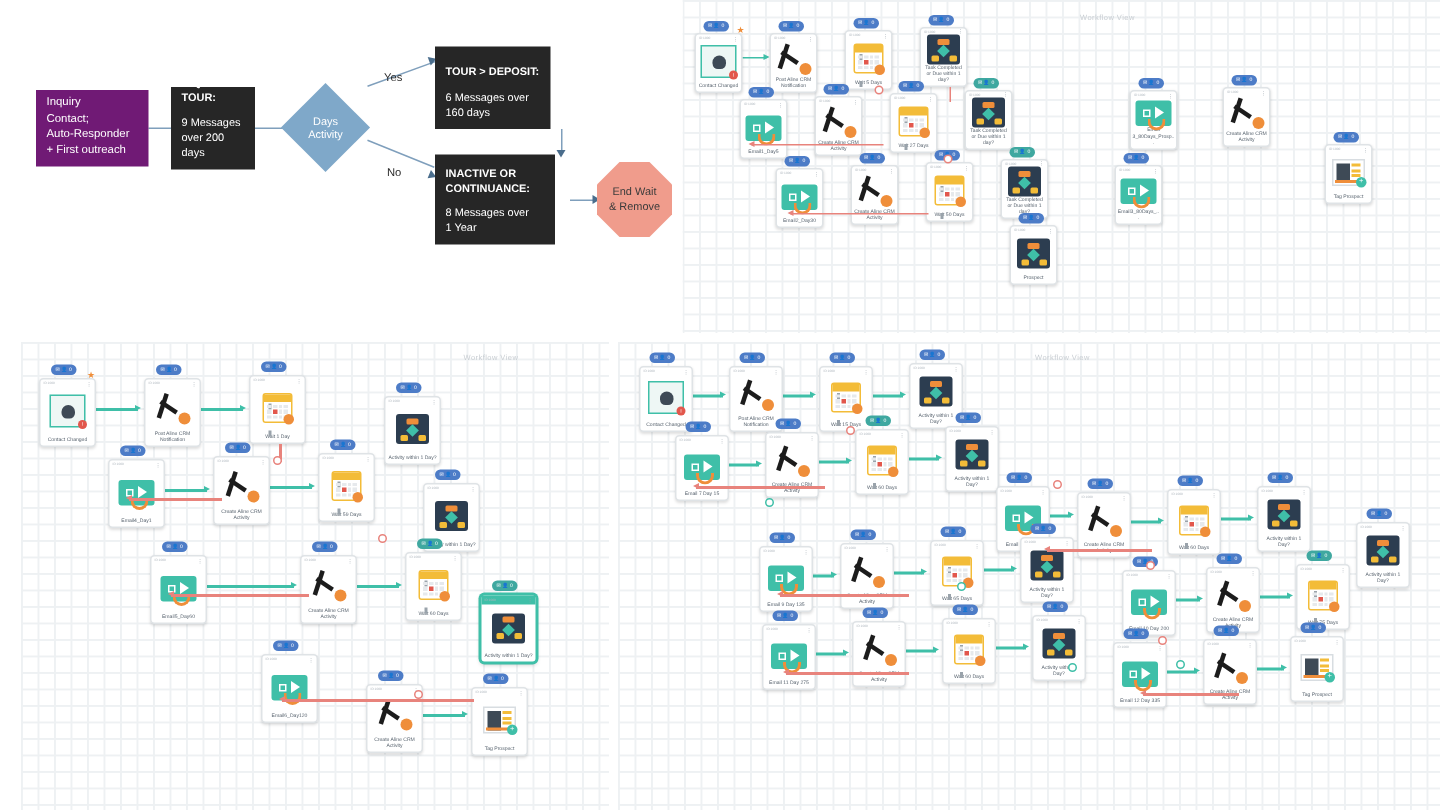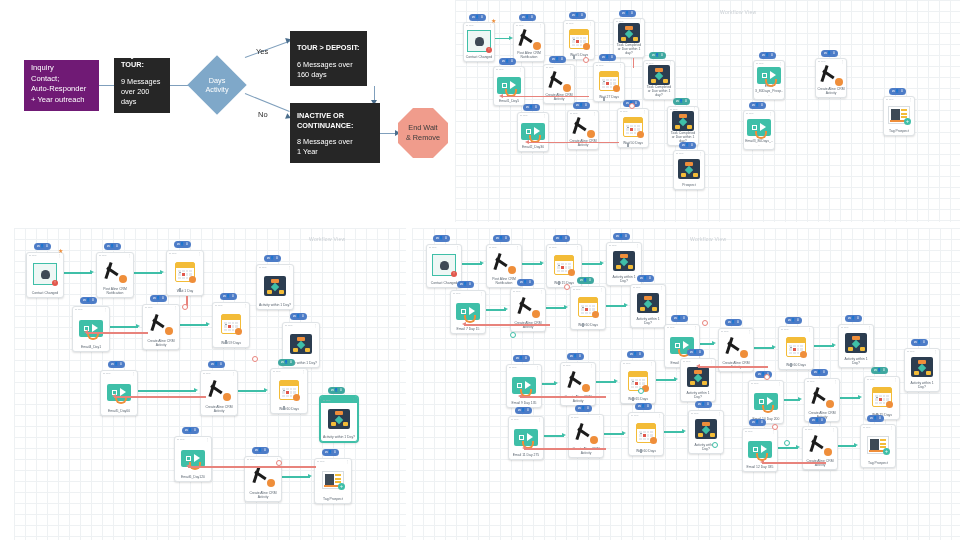--- a/index.html
+++ b/index.html
@@ -130,21 +130,21 @@
   <div class="fc-arrow" style="left:286px;top:114px;border-left:5px solid #4a6d8c;border-top:3px solid transparent;border-bottom:3px solid transparent;transform:rotate(22deg);"></div>
   <div class="fc-line" style="left:374px;top:86px;width:1px;height:16px;"></div>
   <div class="fc-arrow" style="left:371px;top:100px;border-top:5px solid #4a6d8c;border-left:3px solid transparent;border-right:3px solid transparent;"></div>
   <div class="fc-line" style="left:380px;top:133px;width:18px;height:1px;"></div>
   <div class="fc-arrow" style="left:395px;top:130px;border-left:5px solid #4a6d8c;border-top:3px solid transparent;border-bottom:3px solid transparent;"></div>
 
   <div class="fc-box fc-blue" style="left:24px;top:60px;width:75px;height:51px;">
     <div>Inquiry</div>
     <div>Contact;</div>
     <div>Auto-Responder</div>
-    <div>+ Year outreach</div>
+    <div>+ First outreach</div>
   </div>
 
   <div class="fc-box fc-dark" style="left:114px;top:58px;width:56px;height:55px;">
     <div class="hd">INQ &gt; TOUR:</div>
     <div>9 Messages</div>
     <div>over 200 days</div>
   </div>
 
   <div class="fc-diamond" style="left:196px;top:64px;width:42px;height:42px;"></div>
   <div class="fc-diamond-label" style="left:188px;top:70px;width:58px;height:30px;flex-direction:column;">
@@ -154,21 +154,21 @@
 
   <div class="fc-txt" style="left:256px;top:47px;">Yes</div>
   <div class="fc-txt" style="left:258px;top:110px;">No</div>
 
   <div class="fc-box fc-dark" style="left:290px;top:31px;width:77px;height:55px;">
     <div class="hd">TOUR &gt; DEPOSIT:</div>
     <div>6 Messages over</div>
     <div>160 days</div>
   </div>
 
-  <div class="fc-box fc-dark" style="left:290px;top:103px;width:90px;height:60px;">
+  <div class="fc-box fc-dark" style="left:290px;top:103px;width:80px;height:60px;">
     <div class="hd" style="margin-bottom:6px;">
       <div>INACTIVE OR</div>
       <div>CONTINUANCE:</div>
     </div>
     <div>8 Messages over</div>
     <div>1 Year</div>
   </div>
 
   <div class="fc-oct" style="left:398px;top:108px;width:50px;height:50px;">
     <div>

